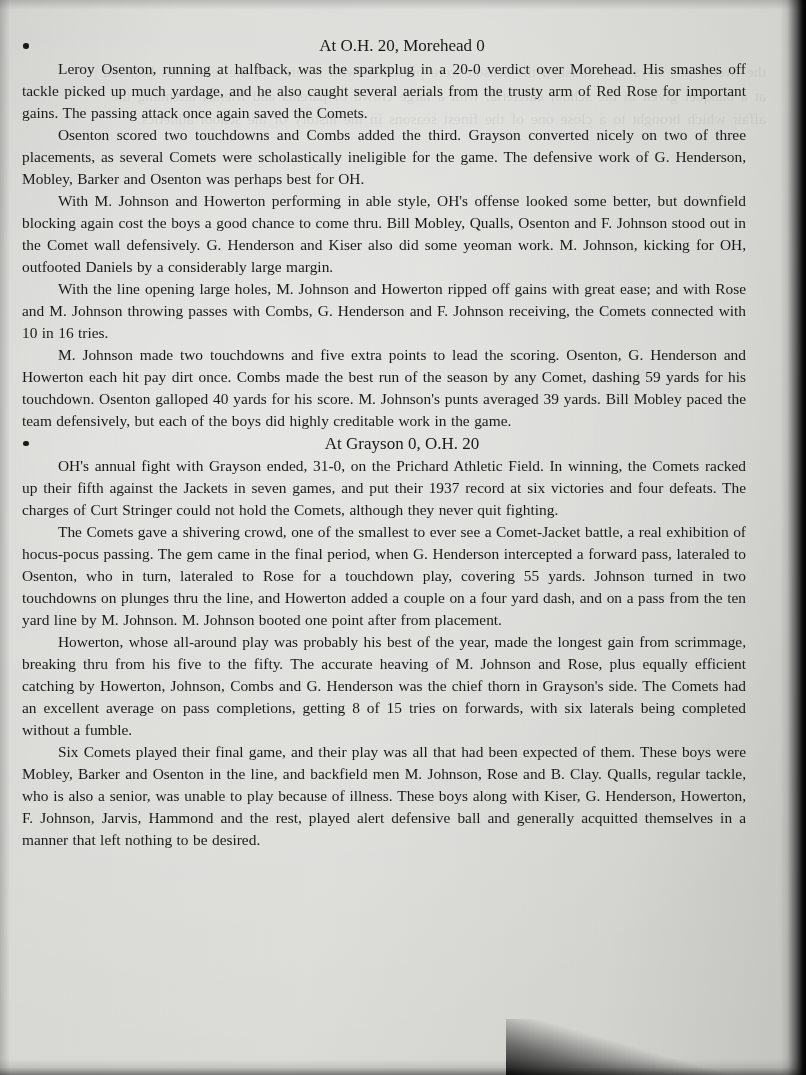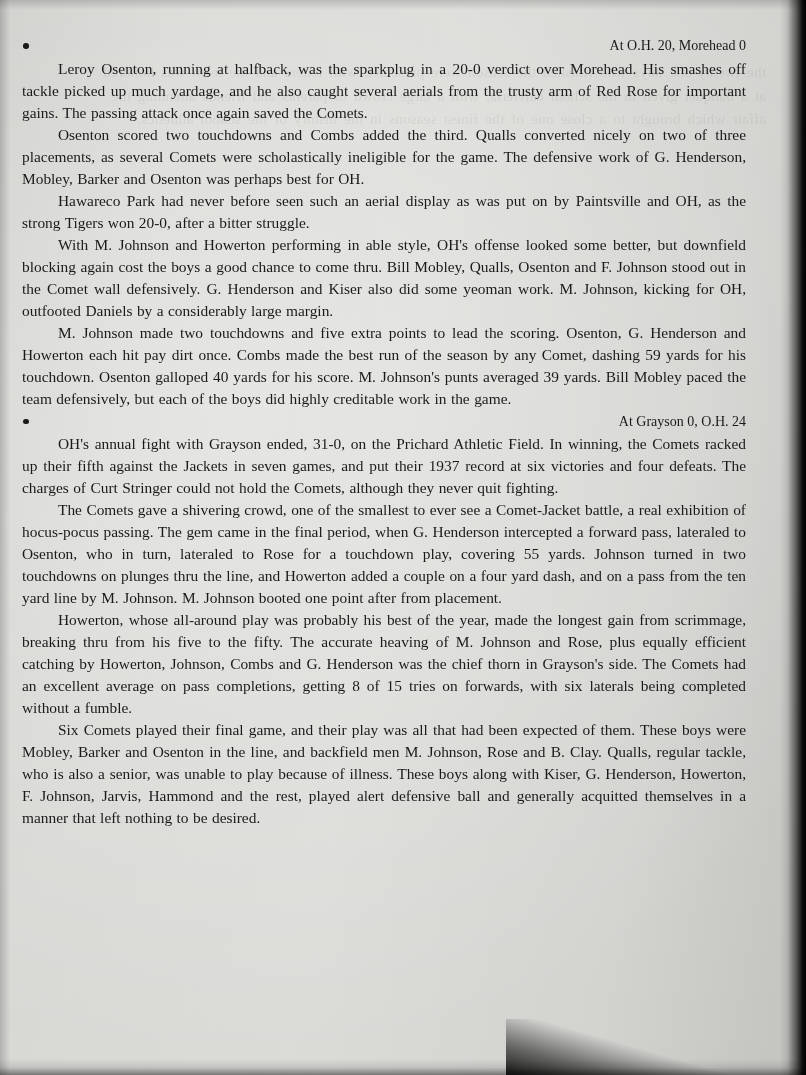--- a/index.html
+++ b/index.html
@@ -111,23 +111,23 @@
     text-indent: 36px;
     word-spacing: 0.6px;
     text-rendering: optimizeLegibility;
   }
 
   .bullet-line {
     display: block;
     position: relative;
     margin: 0;
     padding-left: 36px;
-    font-size: 14px;
+    font-size: 17px;
     line-height: 23.55px;
-    text-align: right;
+    text-align: center;
   }
   .bullet-line .dot {
     position: absolute;
     left: 1px;
     top: 9px;
     width: 5.5px;
     height: 5.5px;
     border-radius: 50%;
     background: #1a1a1a;
   }
@@ -146,35 +146,35 @@
     <div>affair which brought to a close one of the finest seasons in the history of the school athletics.</div>
   </div>
 
   <div class="content">
 
     <div>
       <div class="bullet-line">
         <span class="dot"></span><span>At O.H. 20, Morehead 0</span>
       </div>
       <p class="para">Leroy Osenton, running at halfback, was the sparkplug in a 20-0 verdict over Morehead.   His smashes off tackle picked up much yardage, and he also caught several aerials from the trusty arm of Red Rose for important gains.   The passing attack once again saved the Comets.</p>
-      <p class="para">Osenton scored two touchdowns and Combs added the third.   Qualls converted nicely on two of three placements, as several Comets were scholastically ineligible for the game.   The defensive work of G. Henderson, Mobley, Barker and Osenton was perhaps best for OH.</p>
+      <p class="para">Osenton scored two touchdowns and Combs added the third.   Grayson converted nicely on two of three placements, as several Comets were scholastically ineligible for the game.   The defensive work of G. Henderson, Mobley, Barker and Osenton was perhaps best for OH.</p>
     </div>
 
     <div>
-      <p class="para">Hawareco Park had never before seen such an aerial display as was put on by Paintsville and OH, as the strong Tigers won 20-0, after a bitter struggle.</p>
       <p class="para">With M. Johnson and Howerton performing in able style, OH's offense looked some better, but downfield blocking again cost the boys a good chance to come thru.   Bill Mobley, Qualls, Osenton and F. Johnson stood out in the Comet wall defensively.   G. Henderson and Kiser also did some yeoman work. M. Johnson, kicking for OH, outfooted Daniels by a considerably large margin.</p>
     </div>
 
     <div>
+      <p class="para">With the line opening large holes, M. Johnson and Howerton ripped off gains with great ease; and with Rose and M. Johnson throwing passes with Combs, G. Henderson and F. Johnson receiving, the Comets connected with 10 in 16 tries.</p>
       <p class="para">M. Johnson made two touchdowns and five extra points to lead the scoring.   Osenton, G. Henderson and Howerton each hit pay dirt once.   Combs made the best run of the season by any Comet, dashing 59 yards for his touchdown.   Osenton galloped 40 yards for his score.   M. Johnson's punts averaged 39 yards.   Bill Mobley paced the team defensively, but each of the boys did highly creditable work in the game.</p>
     </div>
 
     <div>
       <div class="bullet-line">
-        <span class="dot"></span><span>At Grayson 0, O.H. 24</span>
+        <span class="dot"></span><span>At Grayson 0, O.H. 20</span>
       </div>
       <p class="para">OH's annual fight with Grayson ended, 31-0, on the Prichard Athletic Field.   In winning, the Comets racked up their fifth against the Jackets in seven games, and put their 1937 record at six victories and four defeats.   The charges of Curt Stringer could not hold the Comets, although they never quit fighting.</p>
       <p class="para">The Comets gave a shivering crowd, one of the smallest to ever see a Comet-Jacket battle, a real exhibition of hocus-pocus passing.   The gem came in the final period, when G. Henderson intercepted a forward pass, lateraled to Osenton, who in turn, lateraled to Rose for a touchdown play, covering 55 yards. Johnson turned in two touchdowns on plunges thru the line, and Howerton added a couple on a four yard dash, and on a pass from the ten yard line by M. Johnson.   M. Johnson booted one point after from placement.</p>
       <p class="para">Howerton, whose all-around play was probably his best of the year, made the longest gain from scrimmage, breaking thru from his five to the fifty.   The accurate heaving of M. Johnson and Rose, plus equally efficient catching by Howerton, Johnson, Combs and G. Henderson was the chief thorn in Grayson's side.   The Comets had an excellent average on pass completions, getting 8 of 15 tries on forwards, with six laterals being completed without a fumble.</p>
       <p class="para">Six Comets played their final game, and their play was all that had been expected of them.   These boys were Mobley, Barker and Osenton in the line, and backfield men M. Johnson, Rose and B. Clay. Qualls, regular tackle, who is also a senior, was unable to play because of illness.   These boys along with Kiser, G. Henderson, Howerton, F. Johnson, Jarvis, Hammond and the rest, played alert defensive ball and generally acquitted themselves in a manner that left nothing to be desired.</p>
     </div>
 
   </div>
 
   <div class="edge-top"></div>

